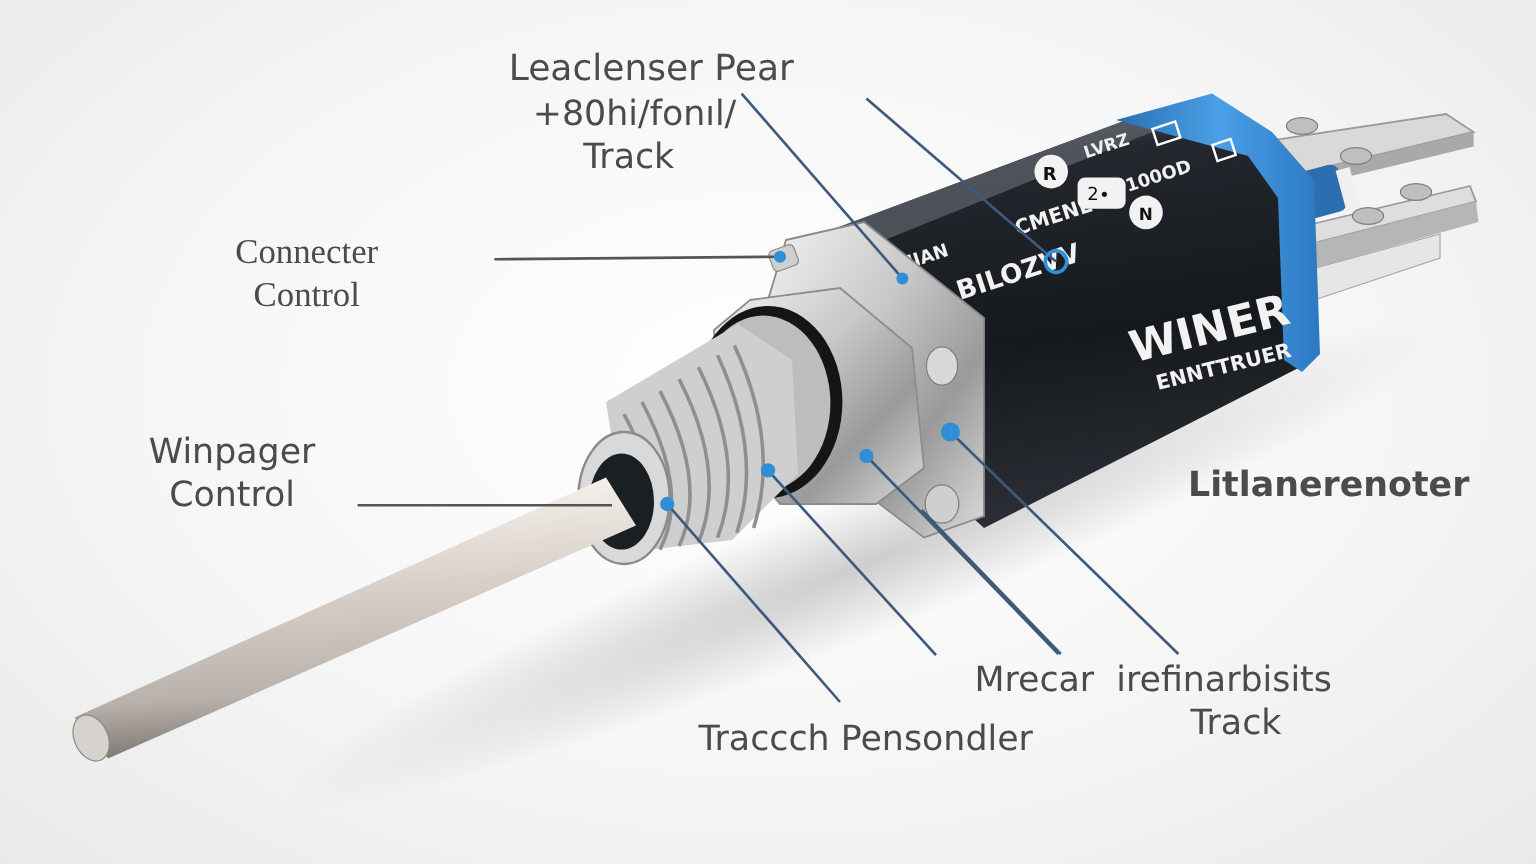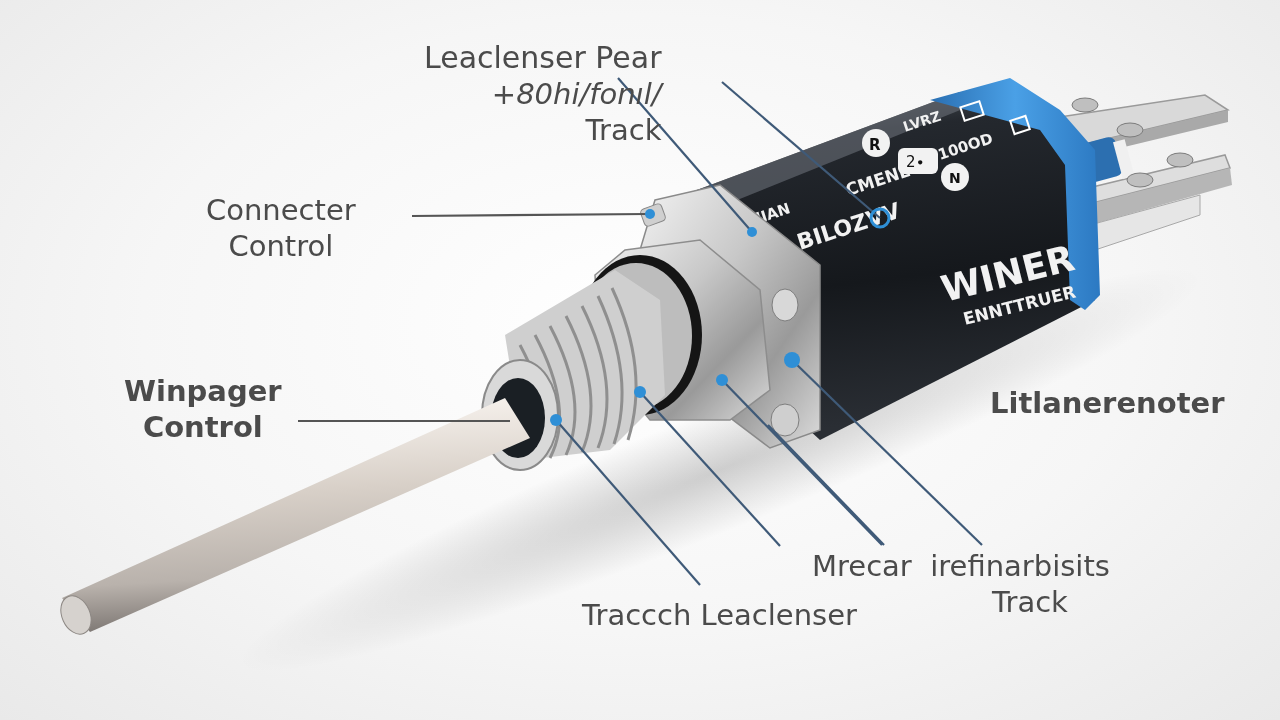--- a/index.html
+++ b/index.html
@@ -140,42 +140,42 @@
     <circle cx="880" cy="218" r="9" fill="none" stroke="#2f8fd6" stroke-width="3"></circle>
     <circle cx="752" cy="232" r="5"></circle>
     <circle cx="556" cy="420" r="6"></circle>
     <circle cx="640" cy="392" r="6"></circle>
     <circle cx="722" cy="380" r="6"></circle>
     <circle cx="792" cy="360" r="8"></circle>
     <circle cx="650" cy="214" r="5"></circle>
   </g>
 </svg>
 
-<div class="label" style="left:424px;top:40px;text-align:right;">
+<div class="label" style="left:424px;top:40px;text-align:left;">
   <span class="ln" style="font-size:30px;">Leaclenser Pear</span>
-  <span class="ln" style="padding-left:20px;font-style:italic;">+80hi/fonıl/</span>
+  <span class="ln" style="padding-left:20px;">+80hi/fonıl/</span>
   <span class="ln" style="padding-left:62px;">Track</span>
 </div>
 
-<div class="label" style="left:206px;top:192px;">
+<div class="label" style="left:196px;top:192px;font-family:Liberation Serif, serif;">
   <span class="ln">Connecter</span>
   <span class="ln">Control</span>
 </div>
 
-<div class="label" style="left:124px;top:373px;font-weight:bold;">
+<div class="label" style="left:124px;top:358px;">
   <span class="ln">Winpager</span>
   <span class="ln">Control</span>
 </div>
 
 <div class="label" style="left:990px;top:385px;font-weight:bold;">
   <span class="ln">Litlanerenoter</span>
 </div>
 
 <div class="label" style="left:812px;top:548px;">
   <span class="ln" style="white-space:pre;">Mrecar  irefinarbisits</span>
   <span class="ln" style="padding-left:180px;text-align:left;">Track</span>
 </div>
 
 <div class="label" style="left:582px;top:597px;">
-  <span class="ln">Traccch Leaclenser</span>
+  <span class="ln">Traccch Pensondler</span>
 </div>
 
 </div>
 
 </body></html>

